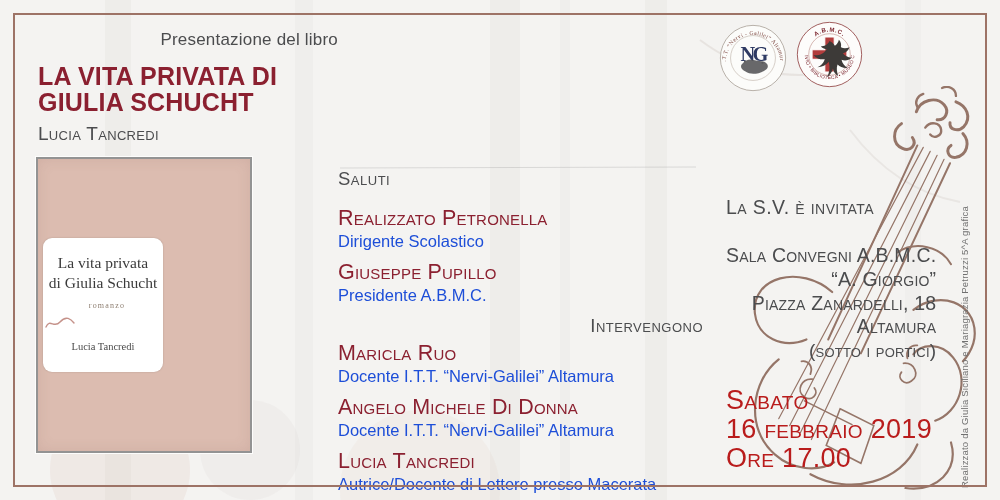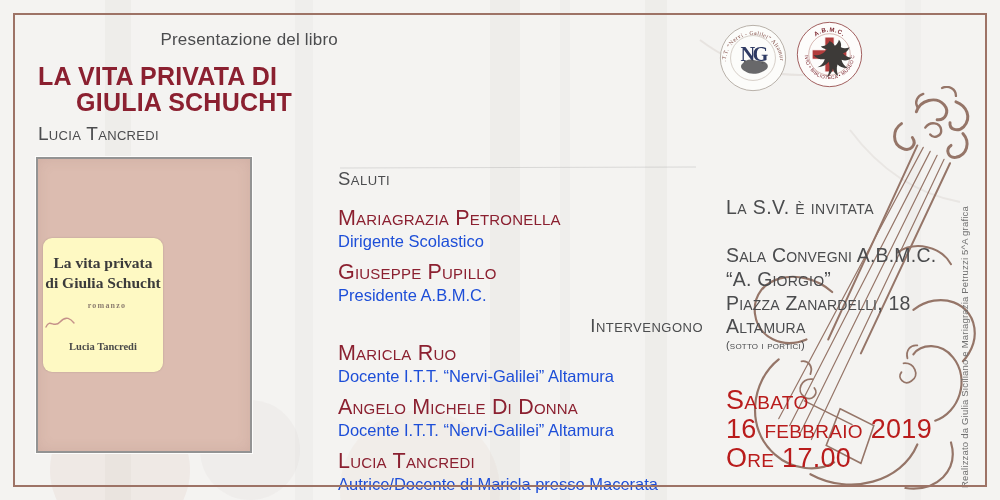--- a/index.html
+++ b/index.html
@@ -25,37 +25,36 @@
     pointer-events: none;
   }
 
   
   .left-col { left:38px; top:30px; width:300px; z-index:3; }
   .kicker { font-size:17px; color:#4b4c4e; letter-spacing:.2px;text-align:right; }
   .main-title {
     margin-top:13px; width:292px;
     color:#8b2030; font-weight:700; font-size:25px; line-height:1.05; letter-spacing:.2px;
   }
-  .main-title .line2 { display:block; text-align:center; }
+  .main-title .line2 { display:block; }
   .main-author { margin-top:7px; font-variant:small-caps; font-size:19px; color:#4b4c4e; letter-spacing:.3px; }
 
   
   .book {
     left:36px; top:157px; width:216px; height:296px; z-index:3;
     background:#dcbcb0;
     border:2px solid #939393;
     box-shadow: inset 0 0 14px rgba(120,80,70,.12), 0 0 0 1px #fdfdfc;
   }
   .book-label {
     position:absolute; left:5px; top:79px; width:120px; height:134px;
-    background:#fef9c3; border-radius:9px;
+    background:#ffffff; border-radius:9px;
     box-shadow:0 0 2px rgba(0,0,0,.18);
     text-align:center; font-family:"Liberation Serif", serif; color:#3b3b3b;
     padding-top:15px;
-    font-weight:bold;
   }
   .bl-title { font-size:15.5px; line-height:1.3; }
   .bl-genre { font-size:8px; letter-spacing:1.2px; color:#8d7e70; margin-top:8px;margin-left:8px; }
   .bl-squiggle { margin-top:6px; }
   .bl-author { font-size:10.5px; margin-top:11px; color:#4a4a4a; }
 
   
   .program { left:338px; top:136px; width:365px; z-index:3; }
   .heading { font-variant:small-caps; font-size:18.5px; color:#4b4c4e; letter-spacing:.5px; line-height:22px;margin-top:32px; }
   .heading.first { margin-bottom:16px; }
@@ -68,22 +67,22 @@
   .entry-role { font-size:16.5px; color:#1d4ed8; line-height:20px; }
 
   
   .logo { z-index:4; }
   .logo-ng  { left:719px; top:24px; width:68px; height:68px; }
   .logo-abmc{ left:796px; top:21px; width:67px; height:67px; }
 
   .invite { left:726px; top:196px; z-index:3;
     font-variant:small-caps; font-size:19.5px; color:#4b4c4e; letter-spacing:.4px; }
   .venue  { left:726px; top:244px; z-index:3;
-    font-variant:small-caps; font-size:19.5px; color:#4b4c4e; line-height:1.22; letter-spacing:.2px; }
-  .venue .small-line { font-size:11px; }
+    font-variant:small-caps; font-size:19.5px; color:#4b4c4e; line-height:1.22; letter-spacing:.2px;text-align:right; }
+  .venue .small-line { font-size:19px; }
   .date   { left:726px; top:386px; z-index:3;
     font-variant:small-caps; font-size:27px; color:#b91c1c; line-height:1.07; letter-spacing:.3px; }
 
   .violin { left:712px; top:86px; width:276px; height:406px; z-index:1; }
 
   .credit {
     left:959px; top:138px; height:350px; z-index:4;
     writing-mode: vertical-rl; transform: rotate(180deg);
     font-size:9.5px; color:#707070; letter-spacing:.2px; white-space:nowrap;
   }
@@ -166,41 +165,41 @@
         </svg>
     </div>
     <div class="bl-author">Lucia Tancredi</div>
   </div>
 </div>
 
 <div class="layer program">
   <div class="heading first">Saluti</div>
 
   <div class="entry">
-    <div class="entry-name">Mariagrazia Petronella</div>
+    <div class="entry-name">Realizzato Petronella</div>
     <div class="entry-role">Dirigente Scolastico</div>
   </div>
   <div class="entry">
     <div class="entry-name">Giuseppe Pupillo</div>
     <div class="entry-role">Presidente A.B.M.C.</div>
   </div>
 
   <div class="heading second">Intervengono</div>
 
   <div class="entry">
     <div class="entry-name">Maricla Ruo</div>
     <div class="entry-role">Docente I.T.T. “Nervi-Galilei” Altamura</div>
   </div>
   <div class="entry">
     <div class="entry-name">Angelo Michele Di Donna</div>
     <div class="entry-role">Docente I.T.T. “Nervi-Galilei” Altamura</div>
   </div>
   <div class="entry">
     <div class="entry-name">Lucia Tancredi</div>
-    <div class="entry-role">Autrice/Docente di Maricla presso Macerata</div>
+    <div class="entry-role">Autrice/Docente di Lettere presso Macerata</div>
   </div>
 </div>
 
 <svg class="layer logo logo-ng" viewBox="0 0 100 100" aria-hidden="true">
   <circle cx="50" cy="50" r="48" fill="#fcfcfa" stroke="#9a8f85" stroke-width="1"></circle>
   <circle cx="50" cy="50" r="33" fill="none" stroke="#b5a99d" stroke-width="0.8"></circle>
   <defs>
       <path id="ngArc" d="M 10 56 A 40 40 0 0 1 90 56" fill="none"></path>
     </defs>
   <text font-size="8.5" fill="#7c463f" letter-spacing="0.6" font-family="Liberation Serif, serif">

